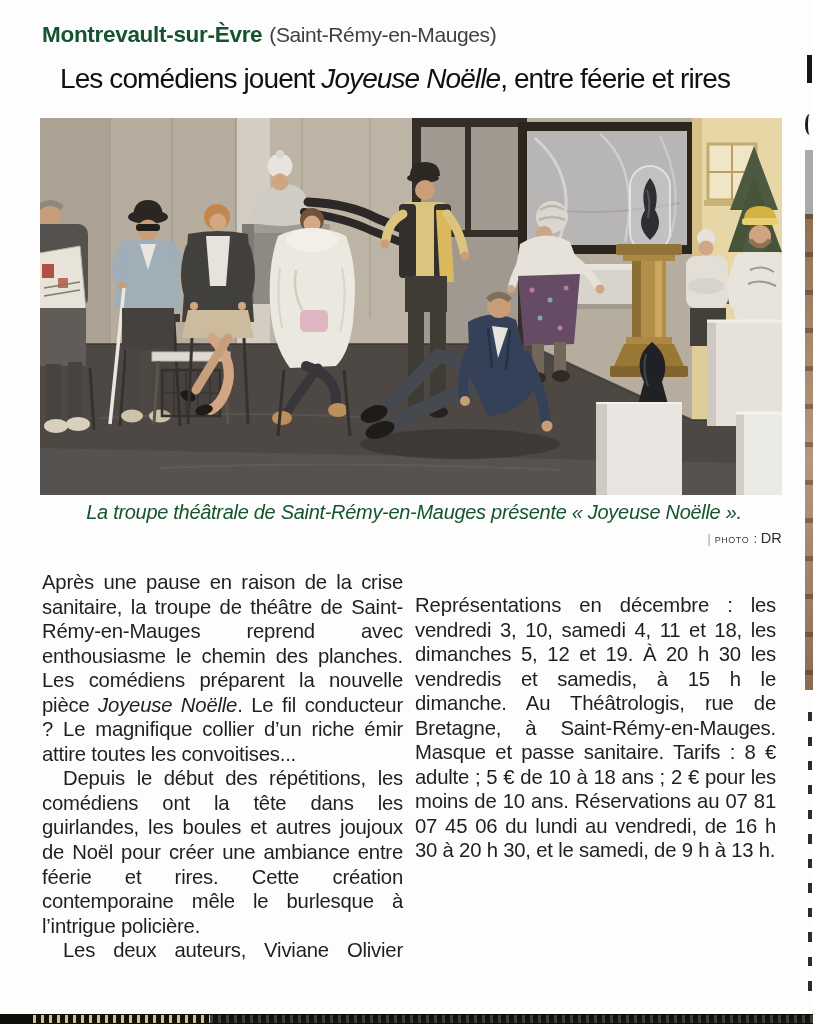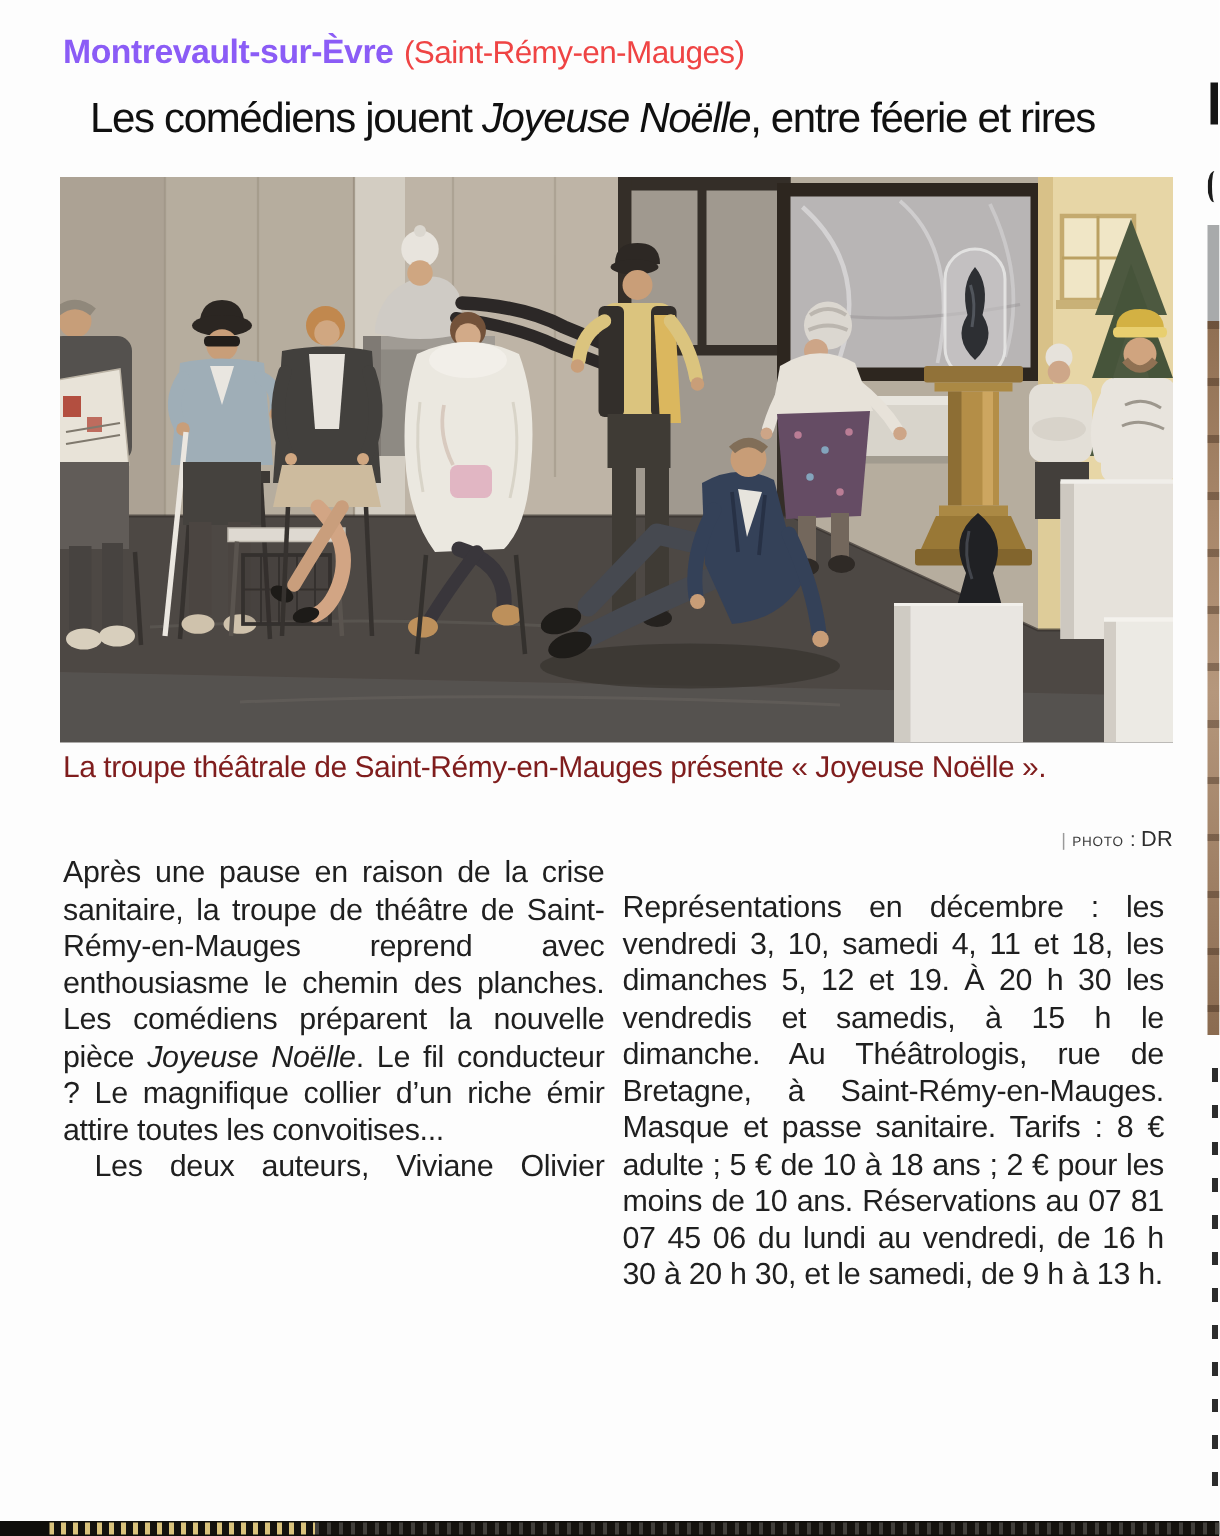--- a/index.html
+++ b/index.html
@@ -10,41 +10,41 @@
     position: relative;
     width: 813px;
     height: 1024px;
     background: #fdfdfd;
     overflow: hidden;
     color: #1b1b1b;
   }
 
   
   .kicker { position: absolute; left: 42px; top: 22px; white-space: nowrap; }
-  .kicker-title { font-weight: 700; font-size: 22.5px; letter-spacing: -0.3px; color: #8b5cf6; }
-  .kicker-location { font-weight: 400; font-size: 21px; letter-spacing: -0.4px; color: #ef4444; margin-left: 7px; }
+  .kicker-title { font-weight: 700; font-size: 22.5px; letter-spacing: -0.3px; color: #14532d; }
+  .kicker-location { font-weight: 400; font-size: 21px; letter-spacing: -0.4px; color: #404040; margin-left: 7px; }
 
   
   .headline {
     position: absolute; left: 60px; top: 63px; margin: 0; width: 744px;
     font-size: 28px; font-weight: 400; letter-spacing: -0.9px; color: #101010;
     white-space: nowrap;
   }
 
   
   .photo { position: absolute; left: 40px; top: 118px; width: 742px; height: 377px; margin: 0; }
   .photo svg { display: block; }
 
   
   .caption {
     position: absolute; left: 42px; top: 501px; margin: 0; width: 744px;
-    font-size: 20px; letter-spacing: -0.3px; color: #7f1d1d;
+    font-style: italic; font-size: 20px; letter-spacing: -0.3px; color: #14532d; text-align: center;
   }
   .credit {
-    position: absolute; top: 552px; right: 31px; font-size: 13.5px; color: #3c3c3c;
+    position: absolute; top: 530px; right: 31px; font-size: 13.5px; color: #3c3c3c;
     letter-spacing: 0.2px;
     padding-left: 28px;
   }
   .credit-bar { color: #9a9a9a; margin-right: 4px; font-size: 12px; }
   .credit-label { font-variant: small-caps; text-transform: lowercase; letter-spacing: 0.5px; }
   .credit-value { font-size: 14.5px; color: #2e2e2e; margin-left: 3px; }
 
   
   .columns {
     position: absolute; left: 42px; top: 570px; width: 744px;
@@ -377,20 +377,21 @@
 
   <p class="caption">La troupe théâtrale de Saint-Rémy-en-Mauges présente « Joyeuse Noëlle ».</p>
 
   <div class="credit">
     <span class="credit-bar">|</span><span class="credit-label">Photo :</span><span class="credit-value">DR</span>
   </div>
 
   <section class="columns">
     <div class="col">
       <p class="para"><span>Après une pause en raison de la crise sanitaire, la troupe de théâtre de Saint-Rémy-en-Mauges reprend avec enthousiasme le chemin des planches. Les comédiens préparent la nouvelle pièce </span><span class="it">Joyeuse Noëlle</span><span>. Le fil conducteur ? Le magnifique collier d’un riche émir attire toutes les convoitises...</span></p>
+      <p class="para indent"><span>Depuis le début des répétitions, les comédiens ont la tête dans les guirlandes, les boules et autres joujoux de Noël pour créer une ambiance entre féerie et rires. Cette création contemporaine mêle le burlesque à l’intrigue policière.</span></p>
       <p class="para indent fill"><span>Les deux auteurs, Viviane Olivier</span></p>
     </div>
     <div class="col">
       <p class="para spaced"><span class="bd">Représentations en décembre</span><span> : les vendredi 3, 10, samedi 4, 11 et 18, les dimanches 5, 12 et 19. À 20 h 30 les vendredis et samedis, à 15 h le dimanche. Au Théâtrologis, rue de Bretagne, à Saint-Rémy-en-Mauges. Masque et passe sanitaire. Tarifs : 8 € adulte ; 5 € de 10 à 18 ans ; 2 € pour les moins de 10 ans. Réservations au 07 81 07 45 06 du lundi au vendredi, de 16 h 30 à 20 h 30, et le samedi, de 9 h à 13 h.</span></p>
     </div>
   </section>
 
   <div class="sliver-headline-frag"></div>
   <div class="sliver-paren"></div>
   <div class="sliver-gray"></div>

